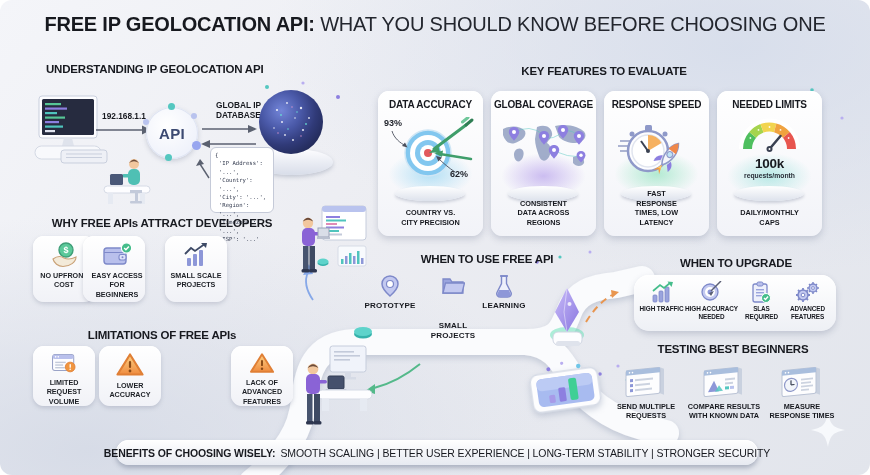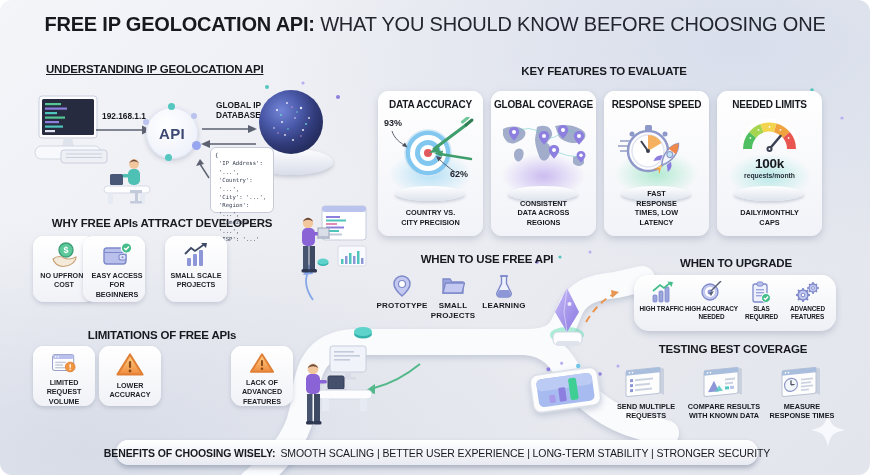--- a/index.html
+++ b/index.html
@@ -6,21 +6,21 @@
   .stage{
     position:relative;width:870px;height:475px;overflow:hidden;border-radius:12px;
     font-family:"Liberation Sans",sans-serif;color:#17191f;
     background:
       radial-gradient(90% 80% at 85% 10%,rgba(214,221,235,.9) 0%,rgba(214,221,235,0) 60%),
       radial-gradient(100% 90% at 10% 95%,rgba(209,215,228,.8) 0%,rgba(209,215,228,0) 55%),
       linear-gradient(135deg,#f4f5f9 0%,#ecedf2 45%,#e2e5ec 100%);
   }
   .abs{position:absolute;}
   .sec-head{position:absolute;font-weight:bold;font-size:11.5px;letter-spacing:-.2px;color:#17191f;text-align:center;white-space:nowrap;z-index:3;}
-  .sec-head.left{text-align:left;text-decoration:underline;}
+  .sec-head.left{text-align:left;}
   .main-title{position:absolute;top:13px;left:0;right:0;text-align:center;font-size:20px;letter-spacing:-.2px;z-index:3;white-space:nowrap;}
   .main-title .b{font-weight:bold;}
   .main-title .r{font-weight:normal;color:#23262e;}
   .mini-card{position:absolute;top:236px;width:62px;height:66px;border-radius:11px;z-index:3;
     background:linear-gradient(180deg,#ffffff 0%,#f1f2f7 100%);
     box-shadow:0 2px 4px rgba(110,120,145,.28),inset 0 1px 0 #fff;
     display:flex;flex-direction:column;align-items:center;padding-top:6px;box-sizing:border-box;}
   .mini-card.lim{top:346px;height:60px;}
   .mini-lbl{font-size:7.2px;font-weight:bold;text-align:center;line-height:1.3;color:#1d2026;margin-top:3px;padding:0 2px;}
   .feat-card{position:absolute;top:91px;width:105px;height:145px;border-radius:11px;z-index:3;
@@ -520,29 +520,29 @@
       <circle cx="30" cy="34" r="3" fill="#3a4152"></circle>
         <circle cx="30" cy="34" r="1" fill="#ffffff"></circle>
     </svg>
     <div class="gauge-val">100k</div>
     <div class="gauge-unit">requests/month</div>
     <div class="feat-caption">DAILY/MONTHLY CAPS</div>
   </div>
 
   <div class="sec-head" style="left:402px;top:253px;width:170px;">WHEN TO USE FREE API</div>
 
-  <div class="use-item" style="left:374px;width:56px;">
+  <div class="use-item" style="left:362px;width:56px;">
     <svg width="22" height="24" viewBox="0 0 22 24">
       <path d="M11,2 C15.5,2 19,5.5 19,10 C19,15 11,22 11,22 C11,22 3,15 3,10 C3,5.5 6.5,2 11,2 Z" fill="#c3c9f0" stroke="#7e89c9" stroke-width="1.5"></path>
       <circle cx="11" cy="10" r="3.5" fill="#ffffff" stroke="#7e89c9" stroke-width="1.2"></circle>
     </svg>
     <div class="use-lbl">PROTOTYPE</div>
   </div>
 
-  <div class="use-item" style="left:424px;width:58px;">
+  <div class="use-item" style="left:424px;width:58px;gap:20px;">
     <svg width="24" height="24" viewBox="0 0 24 22">
       <path d="M2,4 h7 l2,3 h11 v11 h-20 Z" fill="#9aa4dd" stroke="#7e89c9" stroke-width="1.3"></path>
       <path d="M4.5,8 h19 l-2.5,10 h-19 Z" fill="#c3c9f0" stroke="#7e89c9" stroke-width="1.3"></path>
     </svg>
     <div class="use-lbl">SMALL PROJECTS</div>
   </div>
 
   <div class="use-item" style="left:478px;width:52px;">
     <svg width="22" height="24" viewBox="0 0 22 24">
       <path d="M8.5,2 h5 v7.5 l4.5,9 c1,2.5 -1,4.5 -3.5,4.5 h-7 c-2.5,0 -4.5,-2 -3.5,-4.5 l4.5,-9 Z" fill="#eef0fb" stroke="#7e89c9" stroke-width="1.4"></path>
@@ -603,21 +603,21 @@
           <line x1="15" y1="3" x2="23" y2="11"></line>
             <line x1="23" y1="3" x2="15" y2="11"></line>
         </g>
         <circle cx="19" cy="7" r="4" fill="#c3c9f0" stroke="#7e89c9" stroke-width="1.3"></circle>
         <circle cx="19" cy="7" r="1.4" fill="#ffffff" stroke="#7e89c9" stroke-width="0.9"></circle>
       </svg>
       <div class="upg-lbl">ADVANCED FEATURES</div>
     </div>
   </div>
 
-  <div class="sec-head" style="left:642px;top:343px;width:182px;">TESTING BEST COVERAGE</div>
+  <div class="sec-head" style="left:642px;top:343px;width:182px;">TESTING BEST BEGINNERS</div>
 
   <div class="test-item" style="left:610px;width:72px;">
     <svg width="44" height="42" viewBox="0 0 44 42">
       <g transform="skewY(-6) translate(0,7)">
         <polygon points="36,6 40,8 40,34 36,32" fill="#c9d1df"></polygon>
         <rect x="2" y="6" width="34" height="26" rx="2" fill="#fdfdfe" stroke="#b9c2d4"></rect>
         <rect x="2" y="6" width="34" height="5" fill="#a9bedd"></rect>
         <circle cx="5.5" cy="8.5" r="0.8" fill="#ffffff"></circle>
           <circle cx="8.5" cy="8.5" r="0.8" fill="#ffffff"></circle>
         <rect x="6" y="15" width="3" height="3" fill="#8d97d8"></rect>

